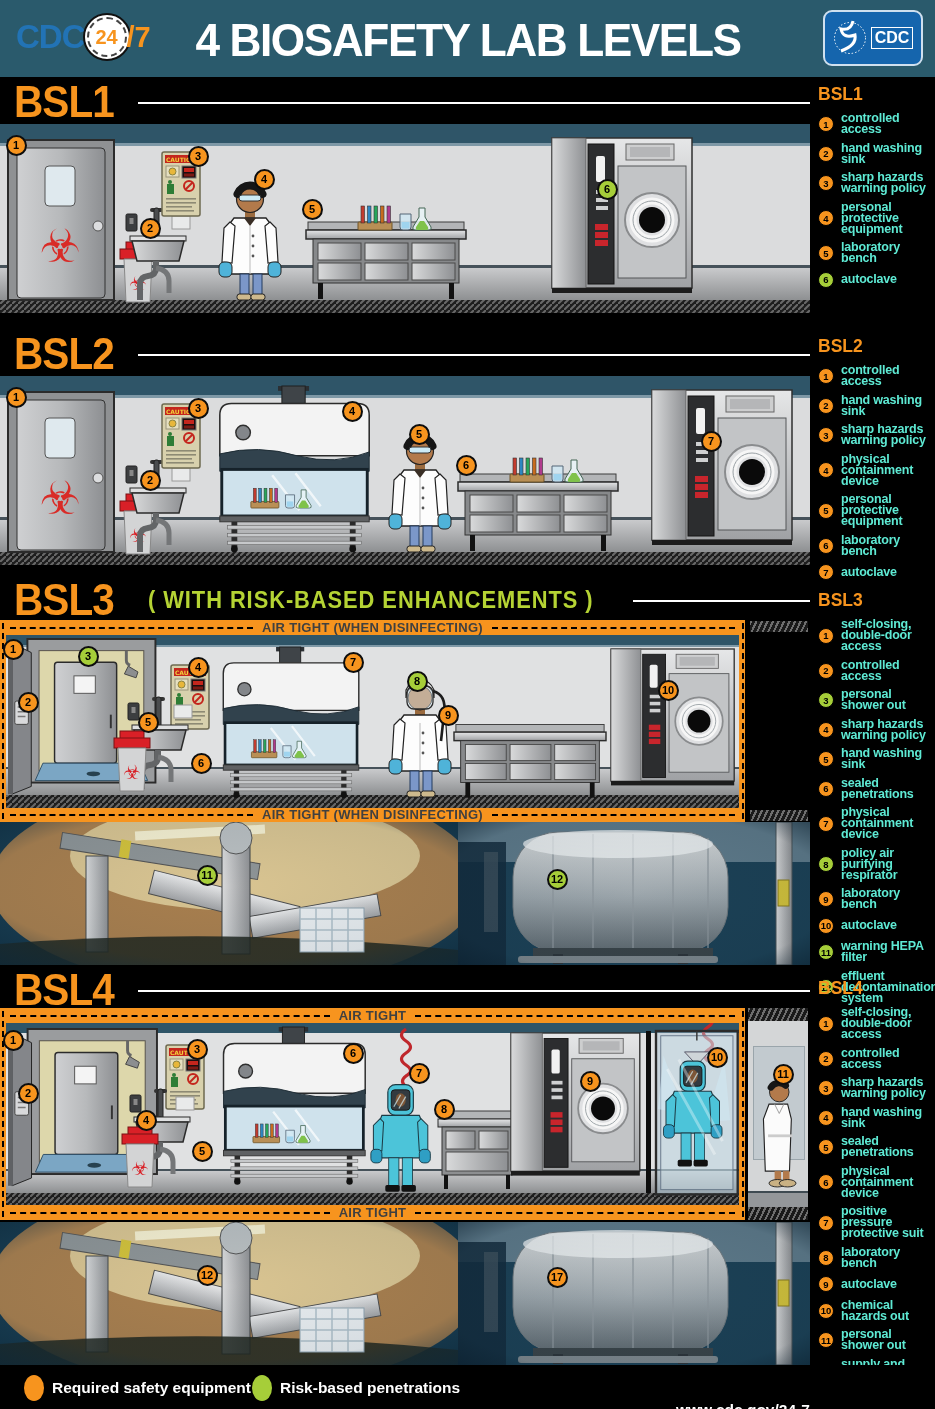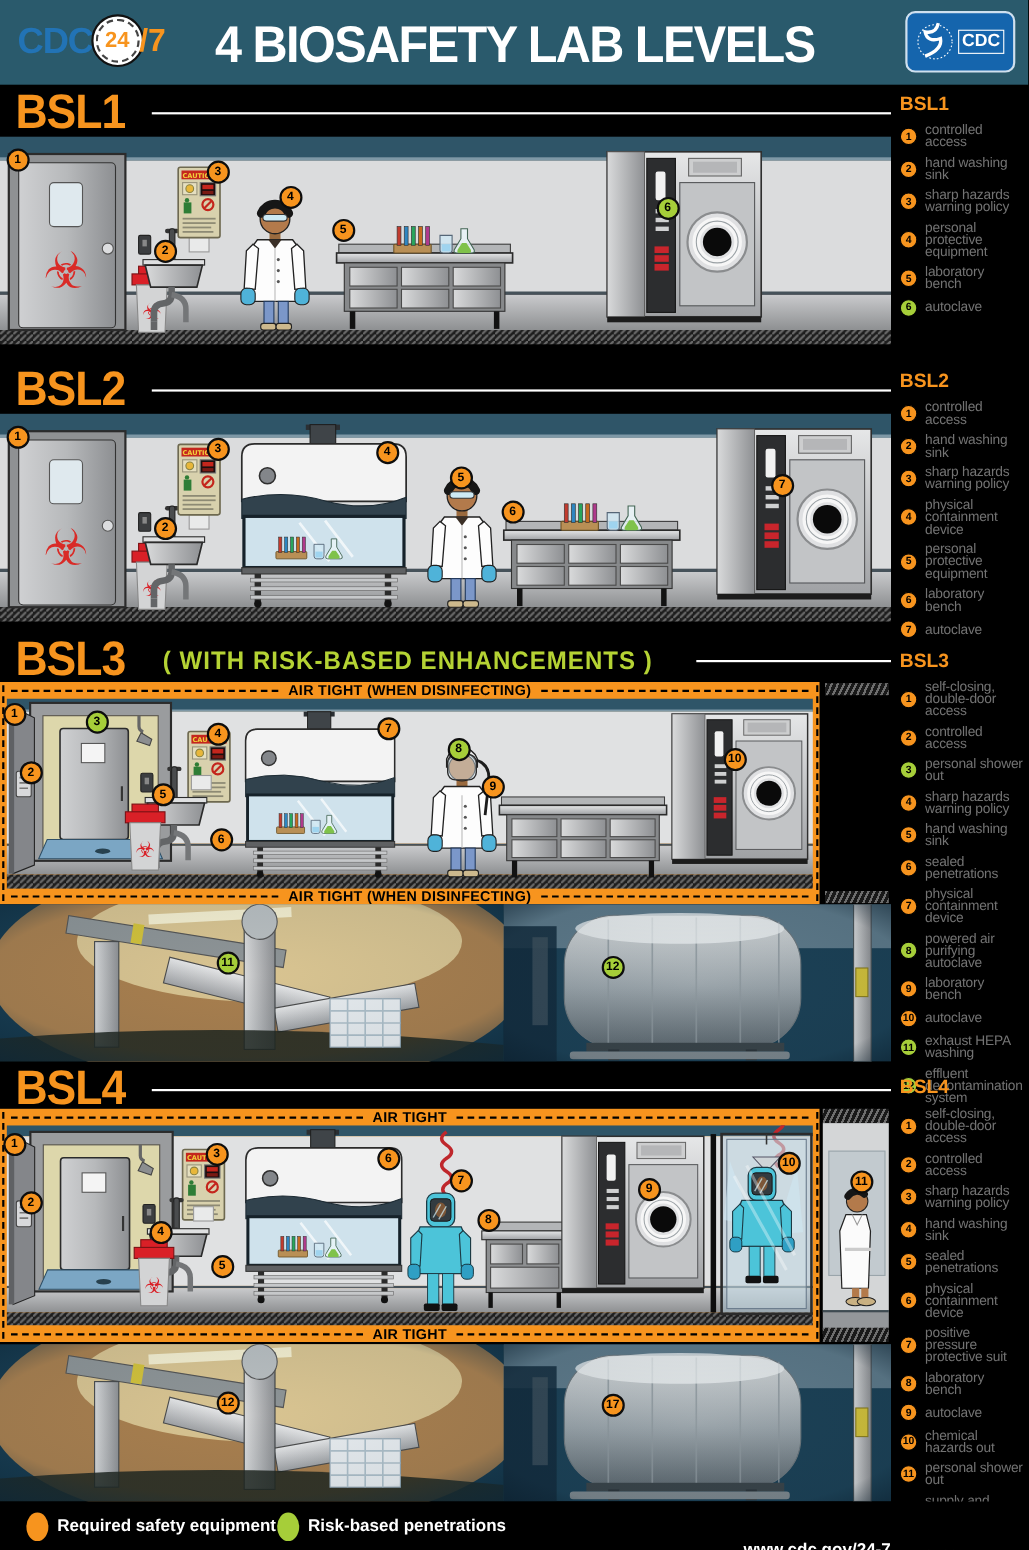--- a/index.html
+++ b/index.html
@@ -35,21 +35,21 @@
   .hatchbar{position:absolute;background:repeating-linear-gradient(115deg,#6e6e6e 0 2px,#191919 2px 5px);}
 
   
   .airbox{position:absolute;background:#f7941e;}
   .airbox::before{content:"";position:absolute;top:3px;bottom:3px;left:1.5px;border-left:2.5px dashed #000;}
   .airbox::after{content:"";position:absolute;top:3px;bottom:3px;right:1.5px;border-left:2.5px dashed #000;}
   .airband{position:absolute;left:10px;right:10px;height:15px;display:flex;align-items:center;gap:9px;z-index:5;}
   .airband.top{top:0;}
   .airband.bottom{bottom:0;}
   .dashline{flex:1;border-top:2.5px dashed #000;}
-  .airlabel{font-size:13px;font-weight:800;color:#000000;letter-spacing:.3px;white-space:nowrap;}
+  .airlabel{font-size:13px;font-weight:800;color:#404040;letter-spacing:.3px;white-space:nowrap;}
 
   
   .annex{position:absolute;left:748px;top:1008px;width:60px;height:212px;background:#000;}
   .annex .wall{position:absolute;left:0;top:13px;width:60px;height:170px;background:#d4d6d7;}
   .annex .panel{position:absolute;left:5px;top:38px;width:50px;height:112px;background:#c2cacf;border:1px solid #9aa5ab;}
   .annex .floor{position:absolute;left:0;top:183px;width:60px;height:16px;background:#94979a;border-top:2px solid #3f4b52;}
 
   
   #marker-layer{position:absolute;inset:0;z-index:60;pointer-events:none;}
   .marker{position:absolute;width:21px;height:21px;border-radius:50%;background:#f7941e;
@@ -58,21 +58,21 @@
   .marker.green{background:#a6ce39;}
 
   
   .side-sec{position:absolute;left:818px;width:112px;}
   .side-sec h3{color:#f7941e;font-size:17.5px;font-weight:800;margin:0 0 8px 0;letter-spacing:0;}
   .side-item{display:flex;align-items:center;margin-bottom:7.5px;}
   .dot{width:16px;height:16px;border-radius:50%;background:#f7941e;border:1.5px solid #000;
        box-sizing:border-box;color:#000;font-size:9.5px;font-weight:800;display:flex;align-items:center;
        justify-content:center;margin-right:7px;flex:0 0 16px;}
   .dot.green{background:#a6ce39;}
-  .lbl{color:#737373;font-size:12.5px;font-weight:400;line-height:11px;letter-spacing:-.2px;}
+  .lbl{color:#5eead4;font-size:12.5px;font-weight:700;line-height:11px;letter-spacing:-.2px;}
 
   
   .footerbar{position:absolute;left:0;top:1365px;width:935px;height:44px;background:#000;}
   .leg-dot{position:absolute;width:20px;height:26px;border-radius:50%;}
   .leg-lbl{position:absolute;color:#fff;font-size:15.5px;font-weight:700;white-space:nowrap;text-align:center;}
   .url{position:absolute;color:#fff;font-size:15.5px;font-weight:700;}
 </style>
 </head>
 <body>
 
@@ -619,33 +619,33 @@
           <div class="side-item">
             <span class="dot">6</span>
             <span class="lbl">sealed penetrations</span>
           </div>
           <div class="side-item">
             <span class="dot">7</span>
             <span class="lbl">physical containment device</span>
           </div>
           <div class="side-item">
             <span class="dot green">8</span>
-            <span class="lbl">powered air purifying autoclave</span>
+            <span class="lbl">policy air purifying respirator</span>
           </div>
           <div class="side-item">
             <span class="dot">9</span>
             <span class="lbl">laboratory bench</span>
           </div>
           <div class="side-item">
             <span class="dot">10</span>
             <span class="lbl">autoclave</span>
           </div>
           <div class="side-item">
             <span class="dot green">11</span>
-            <span class="lbl">exhaust HEPA washing</span>
+            <span class="lbl">warning HEPA filter</span>
           </div>
           <div class="side-item">
             <span class="dot green">12</span>
             <span class="lbl">effluent decontamination system</span>
           </div>
         </div>
     </div>
     <div class="side-sec" style="top:978px;">
       <h3>BSL4</h3>
       <div class="side-list">

